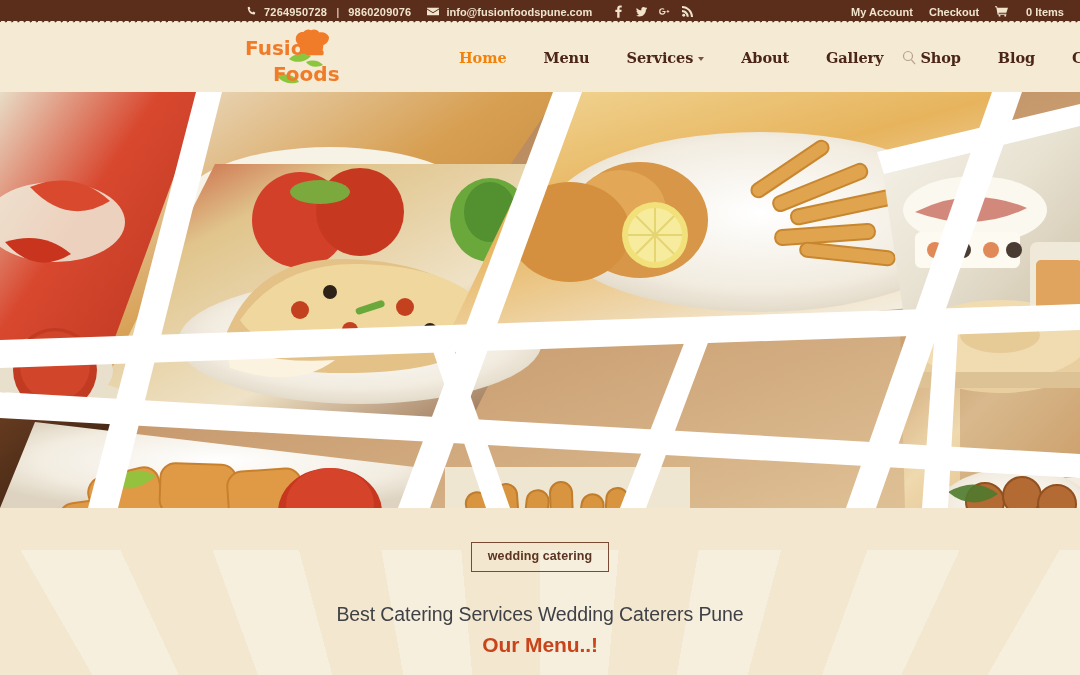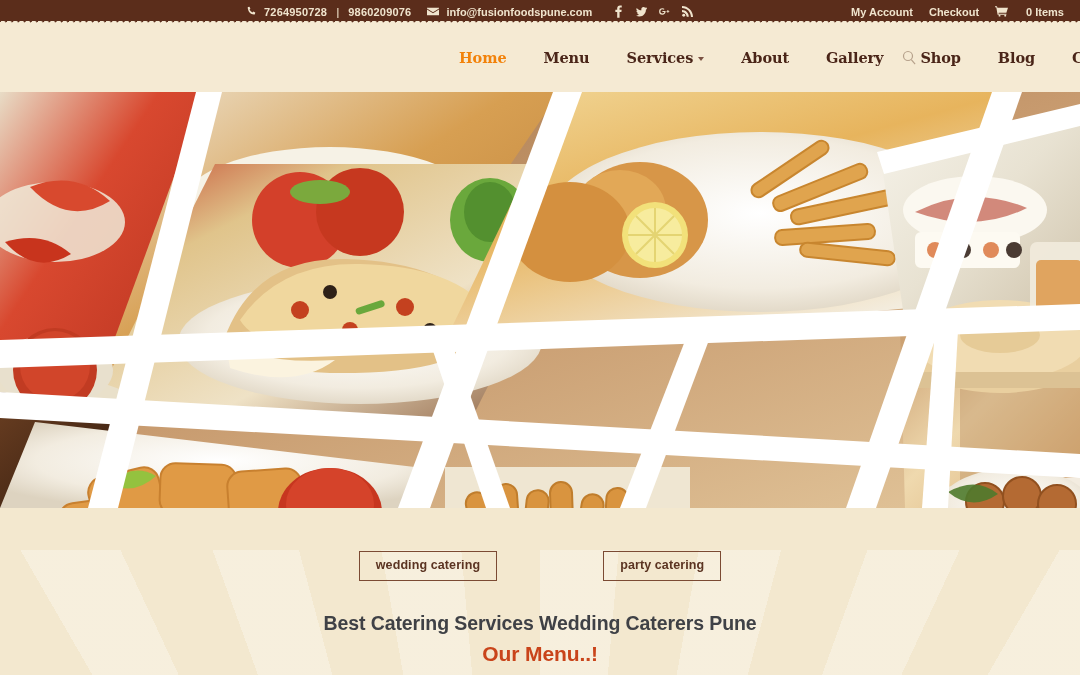--- a/index.html
+++ b/index.html
@@ -145,41 +145,41 @@
         rgba(255,255,255,0.55) 0deg 5deg,
         rgba(0,0,0,0) 5deg 10deg);
     opacity:.55;
     pointer-events:none;
   }
   .tag-row{
     position:relative;
     display:flex;
     justify-content:center;
     gap:106px;
-    padding-top:43px;
+    padding-top:34px;
   }
   .tag{
     border:1px solid #7b4a33;
     color:#5b3422;
     background:transparent;
     font-size:12.5px;
     font-weight:bold;
     padding:7px 16px 8px;
     letter-spacing:.1px;
     cursor:pointer;
     line-height:1;
   }
   .titles{
     position:relative;
     text-align:center;
     margin-top:31px;
   }
   .title-main{
     font-size:19.5px;
-    font-weight:bold;
+    font-weight:normal;
     color:#3f4146;
     letter-spacing:-.1px;
   }
   .title-sub{
     font-size:21px;
     font-weight:bold;
     color:#c9441a;
     margin-top:7px;
     letter-spacing:-.1px;
   }
@@ -248,20 +248,35 @@
         <span>0 Items</span>
       </span>
     </div>
   </div>
   <div class="scallop"></div>
 </div>
 
 <div class="header">
   <div class="header-inner">
 
+    <a class="logo" href="#">
+      <svg width="116" height="58" viewBox="0 0 116 58">
+
+        <path d="M86 8c-1.6-3.6-5.6-5.6-9.5-4.6-1.9-2.6-5.4-3.6-8.4-2.2-2.6-1.4-6-0.6-7.7 1.9-3.9-.4-7.3 2.4-7.6 6.2-.3 3.4 1.9 6.4 5.1 7.2l.9 6.9h20.6l1-7.4c3.4-1 5.6-4.3 5.6-8z" fill="#f07c2a"></path>
+        <rect x="58.6" y="21.6" width="22" height="4.6" rx="1.4" fill="#f07c2a"></rect>
+
+        <path d="M46 30c6-6 16-7 22-3-5 6-15 8-22 3z" fill="#8cc63e"></path>
+        <path d="M63 33c7-3 14-1 17 3-6 3-14 2-17-3z" fill="#8cc63e"></path>
+        <path d="M34 47c5 7 15 9 22 6-4-7-15-10-22-6z" fill="#8cc63e"></path>
+
+        <text x="2" y="26" font-family="DejaVu Sans, sans-serif" font-size="20" font-weight="bold" fill="#f07c2a">Fusion</text>
+
+        <text x="30" y="52" font-family="DejaVu Sans, sans-serif" font-size="20" font-weight="bold" fill="#f07c2a">Foods</text>
+      </svg>
+    </a>
 
     <nav class="nav">
       <a href="#" class="active">
         <span>Home</span>
       </a>
       <a href="#">
         <span>Menu</span>
       </a>
       <a href="#">
         <span>Services</span>
@@ -515,20 +530,19 @@
       <polygon points="0,238 60,416 34,416 0,300" opacity="0"></polygon>
     </g>
   </svg>
 </div>
 
 <div class="menu-section">
   <div class="sunburst"></div>
 
   <div class="tag-row">
     <button class="tag">wedding catering</button>
-    <button class="tag">party catering</button>
   </div>
 
   <div class="titles">
     <div class="title-main">Best Catering Services Wedding Caterers Pune</div>
     <div class="title-sub">Our Menu..!</div>
   </div>
 </div>
 
 </body></html>

